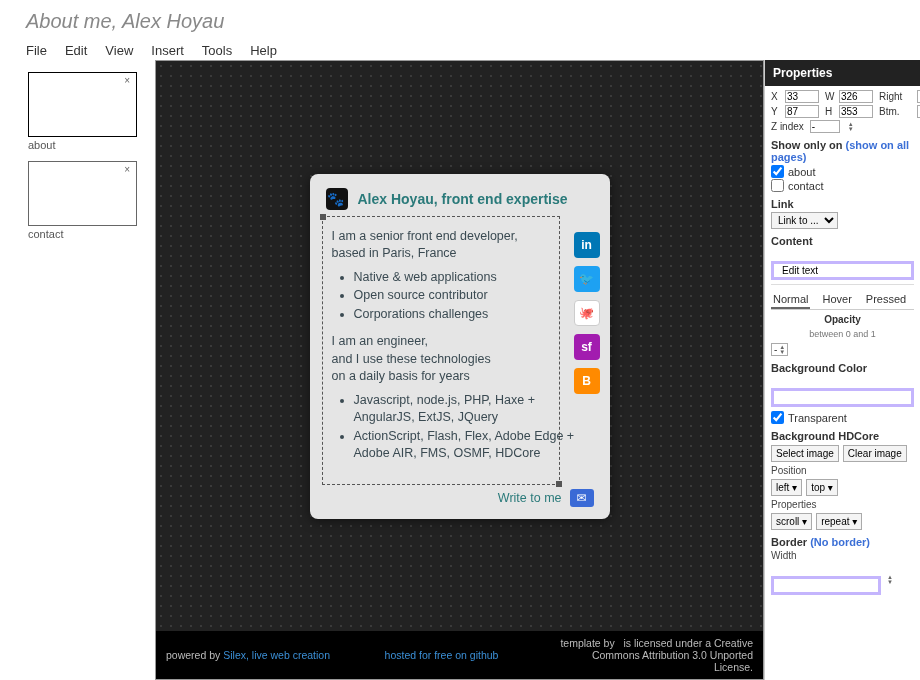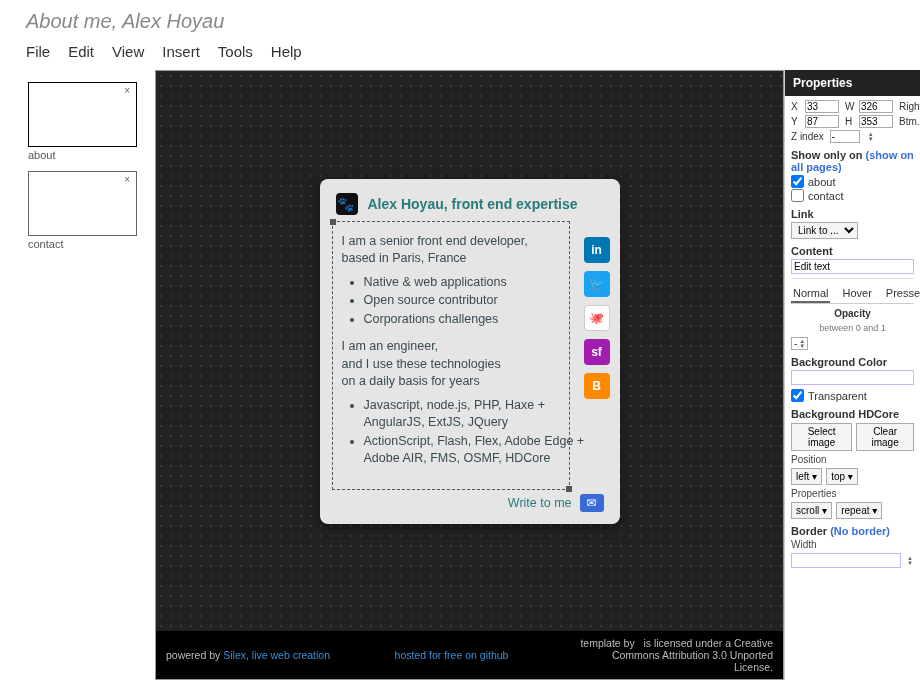--- a/index.html
+++ b/index.html
@@ -1,19 +1,19 @@
 <!DOCTYPE html>
 <html><head>
 <meta charset="utf-8">
 <style>
 * { box-sizing: border-box; margin: 0; padding: 0; }
 body { font-family: Arial, Helvetica, sans-serif; font-size: 13px; color: #333; background: #fff; width: 920px; height: 680px; overflow: hidden; }
 .app { display: flex; flex-direction: column; height: 100%; }
 .titlebar { padding: 10px 26px 4px; font-size: 20px; color: #888; font-style: italic; }
-.menubar { display: flex; gap: 18px; padding: 6px 26px 10px; font-size: 15px; color: #333; }
+.menubar { display: flex; gap: 18px; padding: 6px 26px 2px; font-size: 13px; color: #333; }
 .menubar span { cursor: pointer; }
 .workspace { display: flex; flex: 1; min-height: 0; }
 .pages-col { width: 155px; padding: 12px 18px 18px 28px; display: flex; flex-direction: column; gap: 10px; }
 .page-thumb { border: 1px solid #666; background: #fff; height: 65px; position: relative; }
 .page-thumb.active { border: 1px solid #000; }
 .page-thumb .close { position: absolute; top: 2px; right: 6px; font-size: 10px; color: #666; }
 .page-label { font-size: 11px; color: #555; margin-top: 2px; }
 .canvas-col { flex: 1; background: #e8e8e8; padding: 0; display: flex; }
 .canvas-frame { flex: 1; background: radial-gradient(#3a3a3a 1px, transparent 1px), #222; background-size: 10px 10px; border: 1px solid #999; position: relative; display: flex; flex-direction: column; }
 .card-wrap { flex: 1; display: flex; align-items: center; justify-content: center; }
@@ -33,34 +33,34 @@
 .lin { background: #0077b5; }
 .tw { background: #1da1f2; }
 .gh { background: #fff; color: #333; border: 1px solid #ccc; }
 .sf { background: #a21caf; }
 .bl { background: #ff8a00; }
 .write-row { text-align: right; margin-top: 8px; display: flex; justify-content: flex-end; align-items: center; gap: 8px; }
 .write-link { color: #2a7a7a; font-size: 12.5px; }
 .mail-icon { width: 24px; height: 18px; background: #3a6ad6; border-radius: 3px; display: flex; align-items: center; justify-content: center; color: #fff; font-size: 12px; }
 .canvas-footer { background: #000; color: #bbb; font-size: 10.5px; padding: 6px 10px; display: flex; justify-content: space-between; align-items: center; gap: 20px; }
 .canvas-footer a { color: #3b8fd6; }
-.props-col { width: 136px; background: #fff; border-left: 1px solid #ccc; display: flex; flex-direction: column; overflow: hidden; font-size: 11px; }
+.props-col { width: 156px; background: #fff; border-left: 1px solid #ccc; display: flex; flex-direction: column; overflow: hidden; font-size: 11px; }
 .props-header { background: #222; color: #fff; font-weight: bold; padding: 6px 8px; font-size: 12px; }
 .props-body { padding: 4px 6px 10px; overflow-y: auto; flex: 1; }
 .pos-grid { display: grid; grid-template-columns: 12px 38px 12px 38px 36px 16px; gap: 2px 2px; align-items: center; font-size: 10px; }
 .pos-grid input { width: 34px; font-size: 10px; padding: 0 1px; border: 1px solid #aaa; }
 .pos-grid .sm { width: 16px; }
 .zrow { display: flex; align-items: center; gap: 6px; margin: 2px 0 6px; font-size: 10px; }
 .zrow input { width: 30px; font-size: 10px; padding: 0 1px; border: 1px solid #aaa; }
 .sect-title { font-weight: bold; margin: 6px 0 2px; font-size: 11px; }
 .blue { color: #3b6fd6; }
 .chk-row { display: flex; align-items: center; gap: 4px; margin: 1px 0; }
 .chk-row input { margin: 0; }
 .select-sm { font-size: 10px; padding: 1px 2px; border: 1px solid #aaa; background: #f4f4f4; }
-.txt-sm { width: 100%; font-size: 10px; padding: 1px 2px; border: 1px solid #c4b5fd; }
+.txt-sm { width: 100%; font-size: 10px; padding: 1px 8px; border: 3px solid #c4b5fd; margin-top: 12px; }
 .tabs { display: flex; gap: 10px; border-bottom: 1px solid #ccc; margin: 6px 0 4px; font-size: 11px; }
 .tabs span { padding: 2px 2px; }
 .tabs .active { border-bottom: 2px solid #666; }
 .op-row { display: flex; align-items: center; gap: 4px; font-size: 10px; margin: 4px 0; flex-direction: column; }
 .btn-sm { font-size: 10px; padding: 2px 4px; border: 1px solid #aaa; background: #f4f4f4; cursor: pointer; }
 .row { display: flex; gap: 4px; margin: 3px 0; align-items: center; }
 .label-sm { font-size: 10px; color: #444; }
 .num-box { display: inline-flex; align-items: center; border: 1px solid #aaa; padding: 0 2px; font-size: 10px; }
 .stepper { display: inline-flex; flex-direction: column; font-size: 6px; line-height: 5px; margin-left: 2px; color: #666; }
 hr { border: none; border-top: 1px solid #ddd; margin: 4px 0; }

